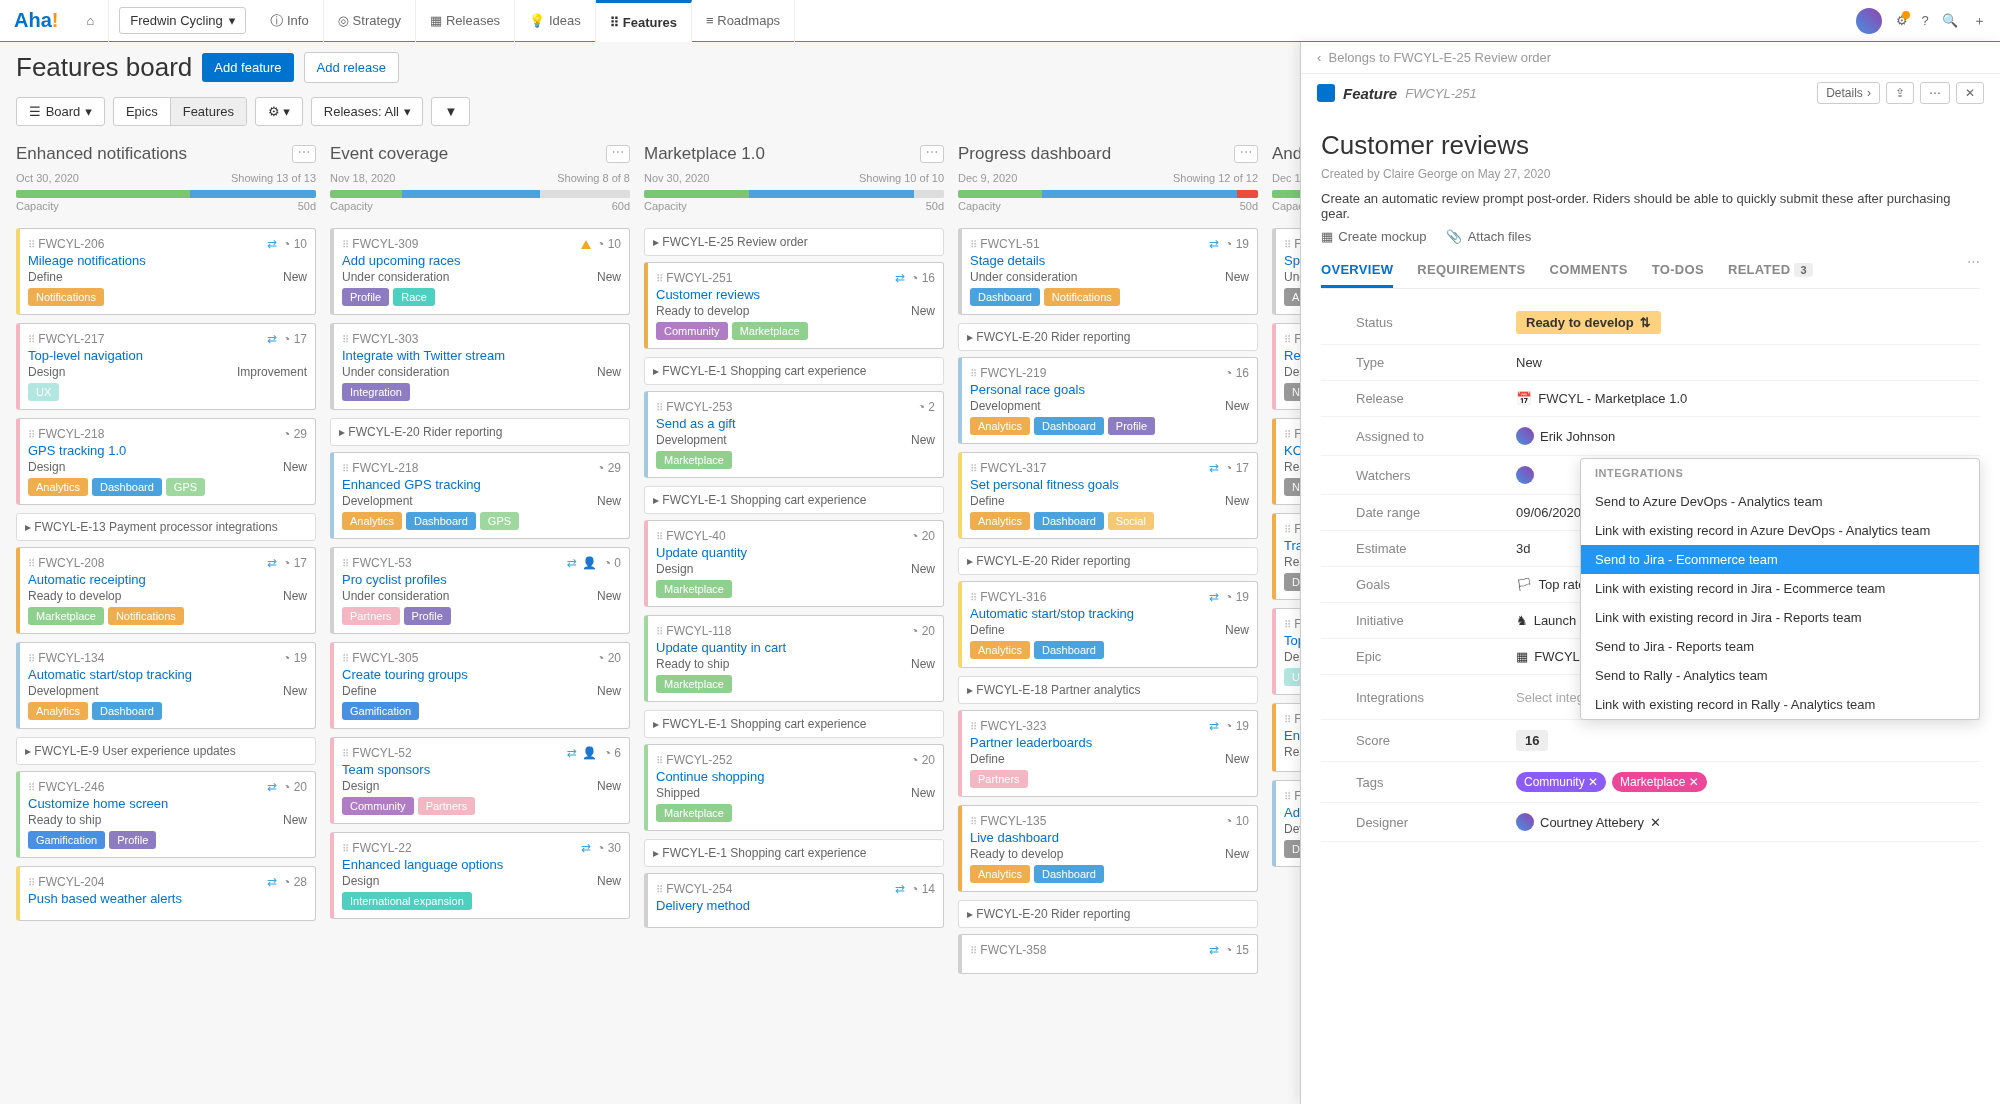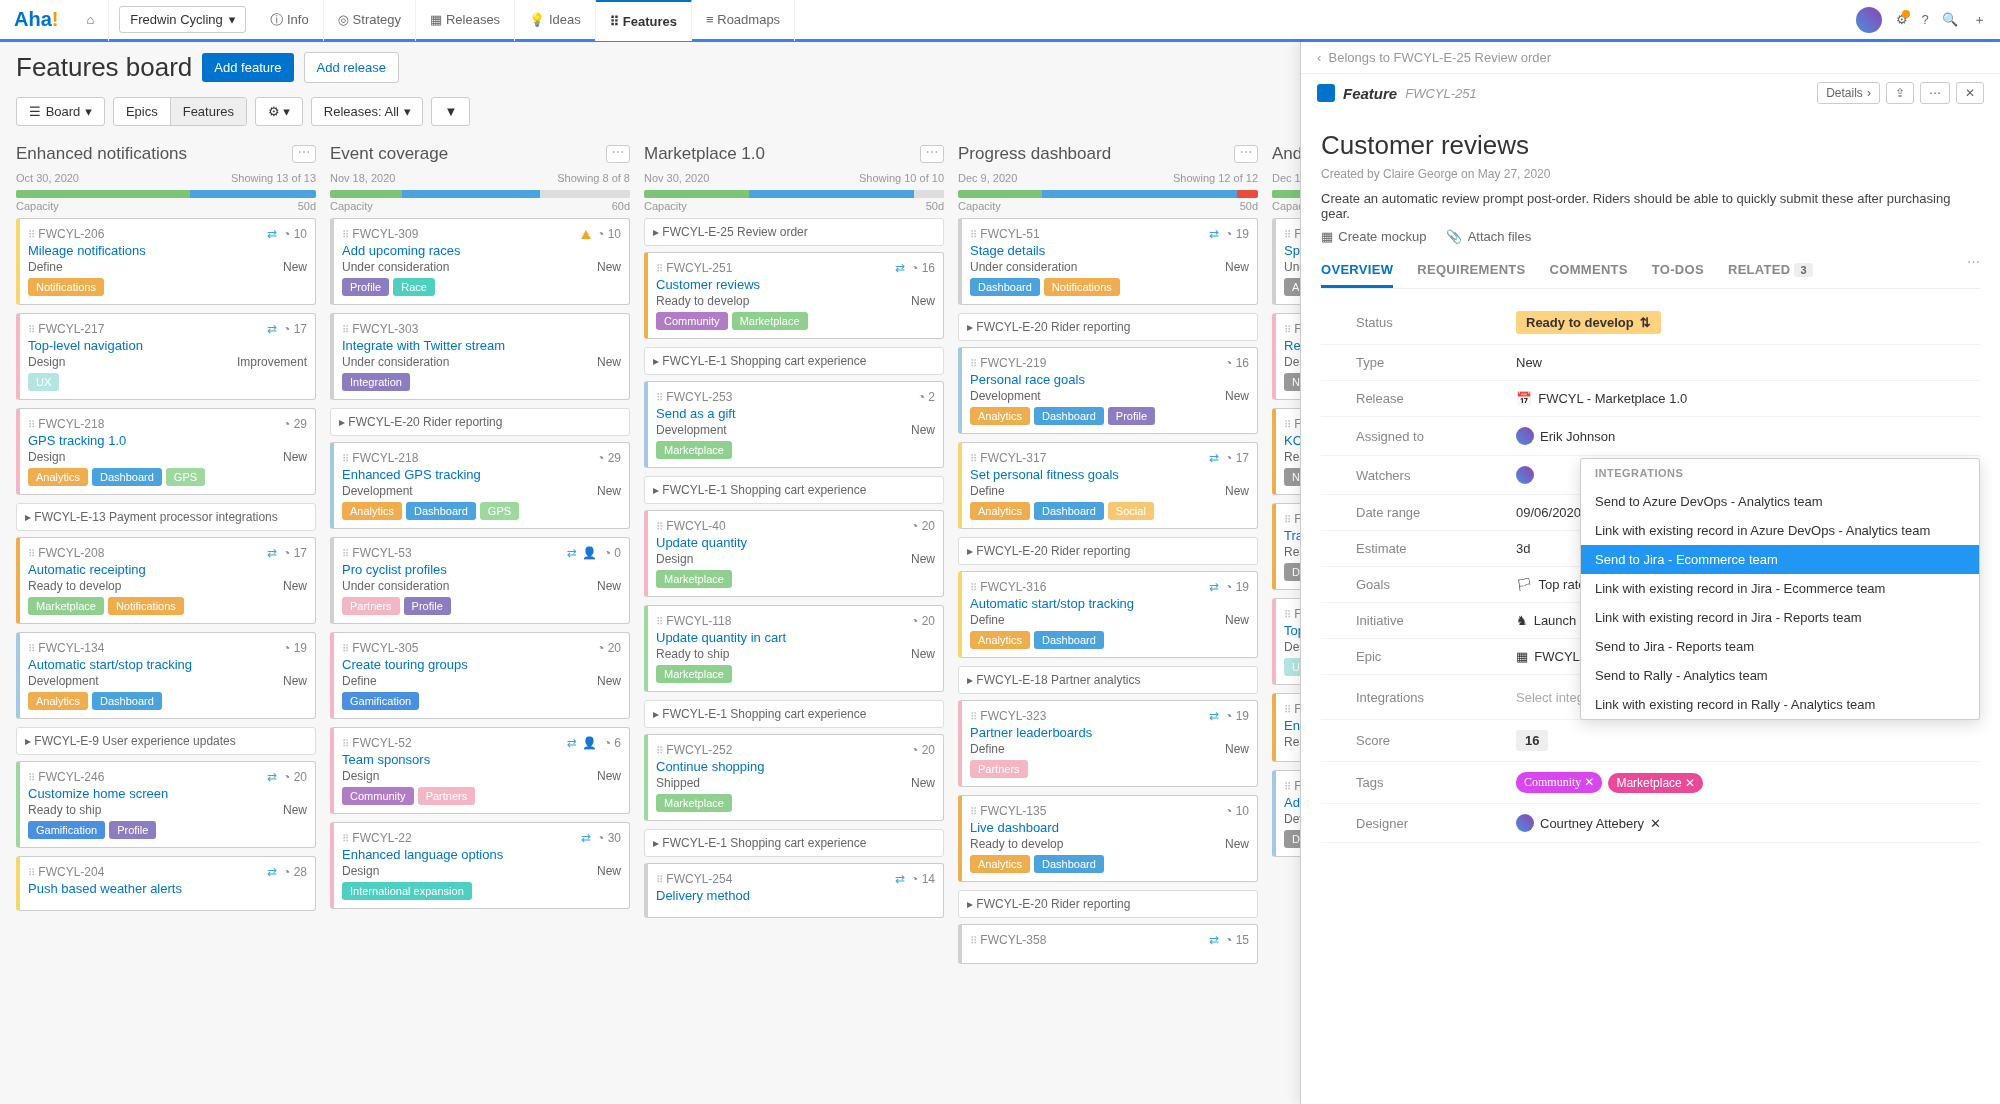--- a/index.html
+++ b/index.html
@@ -1,17 +1,17 @@
 <!DOCTYPE html>
 <html><head>
 <meta charset="utf-8">
 <style>
 * { box-sizing: border-box; margin: 0; padding: 0; font-family: -apple-system, BlinkMacSystemFont, "Segoe UI", Helvetica, Arial, sans-serif; }
 body { background: #f7f7f7; color: #333; font-size: 13px; overflow: hidden; }
-.topbar { display: flex; align-items: center; height: 42px; background: #fff; border-bottom: 3px solid #3b82f6; }
+.topbar { display: flex; align-items: center; height: 42px; background: #fff; border-bottom: 1px solid #3b82f6; }
 .logo { font-weight: 800; font-size: 20px; padding: 0 14px; }
 .logo .a { color: #0073cf; }
 .logo .h { color: #ff9500; }
 .nav-btn { display: flex; align-items: center; gap: 6px; padding: 0 14px; height: 42px; color: #666; cursor: pointer; border-right: 1px solid #f0f0f0; }
 .nav-btn.active { border-top: 3px solid #0073cf; color: #333; font-weight: 600; padding-top: 0; background:#fff;}
 .project-sel { margin: 0 10px; padding: 5px 10px; border: 1px solid #ccc; border-radius: 3px; background:#fff; cursor:pointer; display:flex; align-items:center; gap:6px;}
 .topbar-right { margin-left: auto; display: flex; align-items:center; gap: 14px; padding-right: 14px; color:#666; }
 .topbar-right .icon { cursor:pointer; position:relative; }
 .avatar { width: 26px; height: 26px; border-radius: 50%; background: linear-gradient(45deg,#4a90e2,#8e44ad); }
 .dot { position:absolute; top:-2px; right:-2px; width:8px; height:8px; background:#ff9500; border-radius:50%; }
@@ -25,21 +25,21 @@
 .tb-item:last-child { border-right:none; }
 .tb-item.active { background:#eee; }
 .board { display:flex; gap:14px; padding: 0 16px 16px; overflow-x:auto; height: calc(100vh - 130px);}
 .col { width: 300px; flex: 0 0 300px; }
 .col-head { display:flex; justify-content:space-between; align-items:center; padding: 6px 0;}
 .col-title { font-size: 17px; color:#555; }
 .col-menu { width:24px; height:18px; border:1px solid #ccc; border-radius:3px; text-align:center; line-height:12px; color:#999; cursor:pointer; background:#fff;}
 .col-sub { display:flex; justify-content:space-between; color:#999; font-size:11px; padding: 2px 0;}
 .cap-bar { height:8px; border-radius:2px; background:#ddd; display:flex; overflow:hidden; margin: 4px 0 2px; }
 .cap-seg { height:100%; }
-.cap-row { display:flex; justify-content:space-between; color:#999; font-size:11px; margin-bottom:6px;}
+.cap-row { display:flex; justify-content:space-between; color:#999; font-size:11px; margin-bottom:16px;}
 .epic-header { background:#fff; border:1px solid #ddd; border-radius:3px; padding:6px 8px; margin-bottom:6px; color:#666; font-size:12px; cursor:pointer;}
 .card { border:1px solid #ccc; border-radius:3px; padding: 8px; margin-bottom: 8px; background:#fff; border-left-width:4px; position:relative;}
 .card-top { display:flex; align-items:center; justify-content:space-between; color:#888; font-size:12px;}
 .card-top-left { display:flex; align-items:center; gap:5px;}
 .card-title { color:#0073cf; font-size:13px; padding: 2px 0 2px; cursor:pointer;}
 .card-row { display:flex; justify-content:space-between; font-size:12px; color:#666; padding-bottom:4px;}
 .tags { display:flex; gap:4px; flex-wrap:wrap;}
 .tag { padding:3px 8px; border-radius:3px; font-size:11px; color:#fff;}
 .count { display:inline-flex; align-items:center; gap:3px; color:#888;}
 
@@ -1005,21 +1005,21 @@
       </div>
     <div class="field-row">
         <div class="field-label">Score</div>
       <div class="field-val">
           <span class="score-badge">16</span>
         </div>
       </div>
     <div class="field-row">
         <div class="field-label">Tags</div>
       <div class="field-val" id="panel-tags">
-          <span class="pill-tag" style="background: #d946ef; font-family: Liberation Serif, serif;">Community ✕</span>
+          <span class="pill-tag" style="background: #8b5cf6;">Community ✕</span>
           <span class="pill-tag" style="background: #ec4899;">Marketplace ✕</span>
         </div>
       </div>
     <div class="field-row">
         <div class="field-label">Designer</div>
       <div class="field-val"><span class="avatar" style="width:18px;height:18px;"></span><span>Courtney Attebery</span> ✕</div>
       </div>
   </div>
 </div>
 

